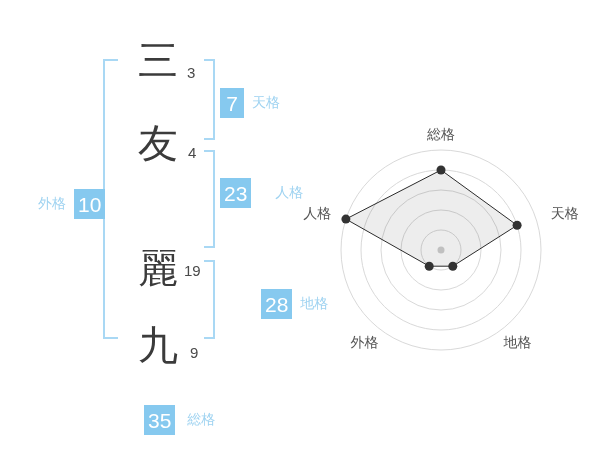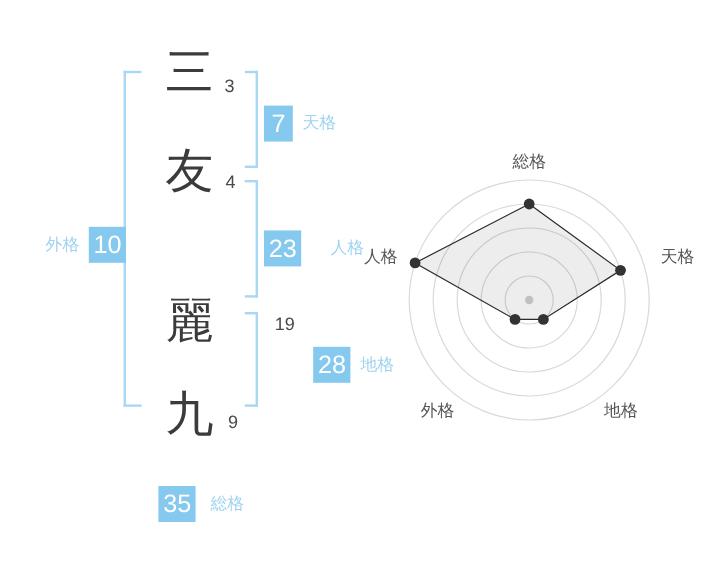--- a/index.html
+++ b/index.html
@@ -86,49 +86,49 @@
 
 <div class="stage">
 
   <div class="kanji" style="left:136px; top:38px;">三</div>
   <div class="kanji" style="left:136px; top:121px;">友</div>
   <div class="kanji" style="left:136px; top:246px;">麗</div>
   <div class="kanji" style="left:136px; top:323px;">九</div>
 
   <div class="strokes" style="left:187px; top:65px;">3</div>
   <div class="strokes" style="left:188px; top:145px;">4</div>
-  <div class="strokes" style="left:184px; top:263px;margin-left:45px;">19</div>
+  <div class="strokes" style="left:184px; top:263px;">19</div>
   <div class="strokes" style="left:190px; top:345px;">9</div>
 
   <div class="bracket left" style="left:103px; top:59px;  width:15px; height:280px;"></div>
   <div class="bracket right" style="left:204px; top:59px;  width:11px; height:81px;"></div>
   <div class="bracket right" style="left:204px; top:150px; width:11px; height:98px;"></div>
   <div class="bracket right" style="left:204px; top:260px; width:11px; height:79px;"></div>
 
   <div class="kaku-row" style="left:38px; top:189px;">
     <div class="kaku-label">外格</div>
     <div class="badge">10</div>
   </div>
 
   <div class="kaku-row" style="left:220px; top:88px;">
     <div class="badge">7</div>
     <div class="kaku-label">天格</div>
   </div>
 
-  <div class="kaku-row" style="left:220px; top:192px;gap:24px;">
+  <div class="kaku-row" style="left:220px; top:178px;gap:24px;">
     <div class="badge">23</div>
     <div class="kaku-label">人格</div>
   </div>
 
   <div class="kaku-row" style="left:220px; top:289px;padding-left:41px;">
     <div class="badge">28</div>
     <div class="kaku-label">地格</div>
   </div>
 
-  <div class="kaku-row" style="left:132px; top:405px;gap:12px;">
+  <div class="kaku-row" style="left:144px; top:405px;gap:12px;">
     <div class="badge">35</div>
     <div class="kaku-label">総格</div>
   </div>
 
   <div class="radar">
     <svg id="radar-svg" width="222" height="222" viewBox="0 0 222 222">
         <circle class="ring" cx="111" cy="111" r="20"></circle>
         <circle class="ring" cx="111" cy="111" r="40"></circle>
         <circle class="ring" cx="111" cy="111" r="60"></circle>
         <circle class="ring" cx="111" cy="111" r="80"></circle>

